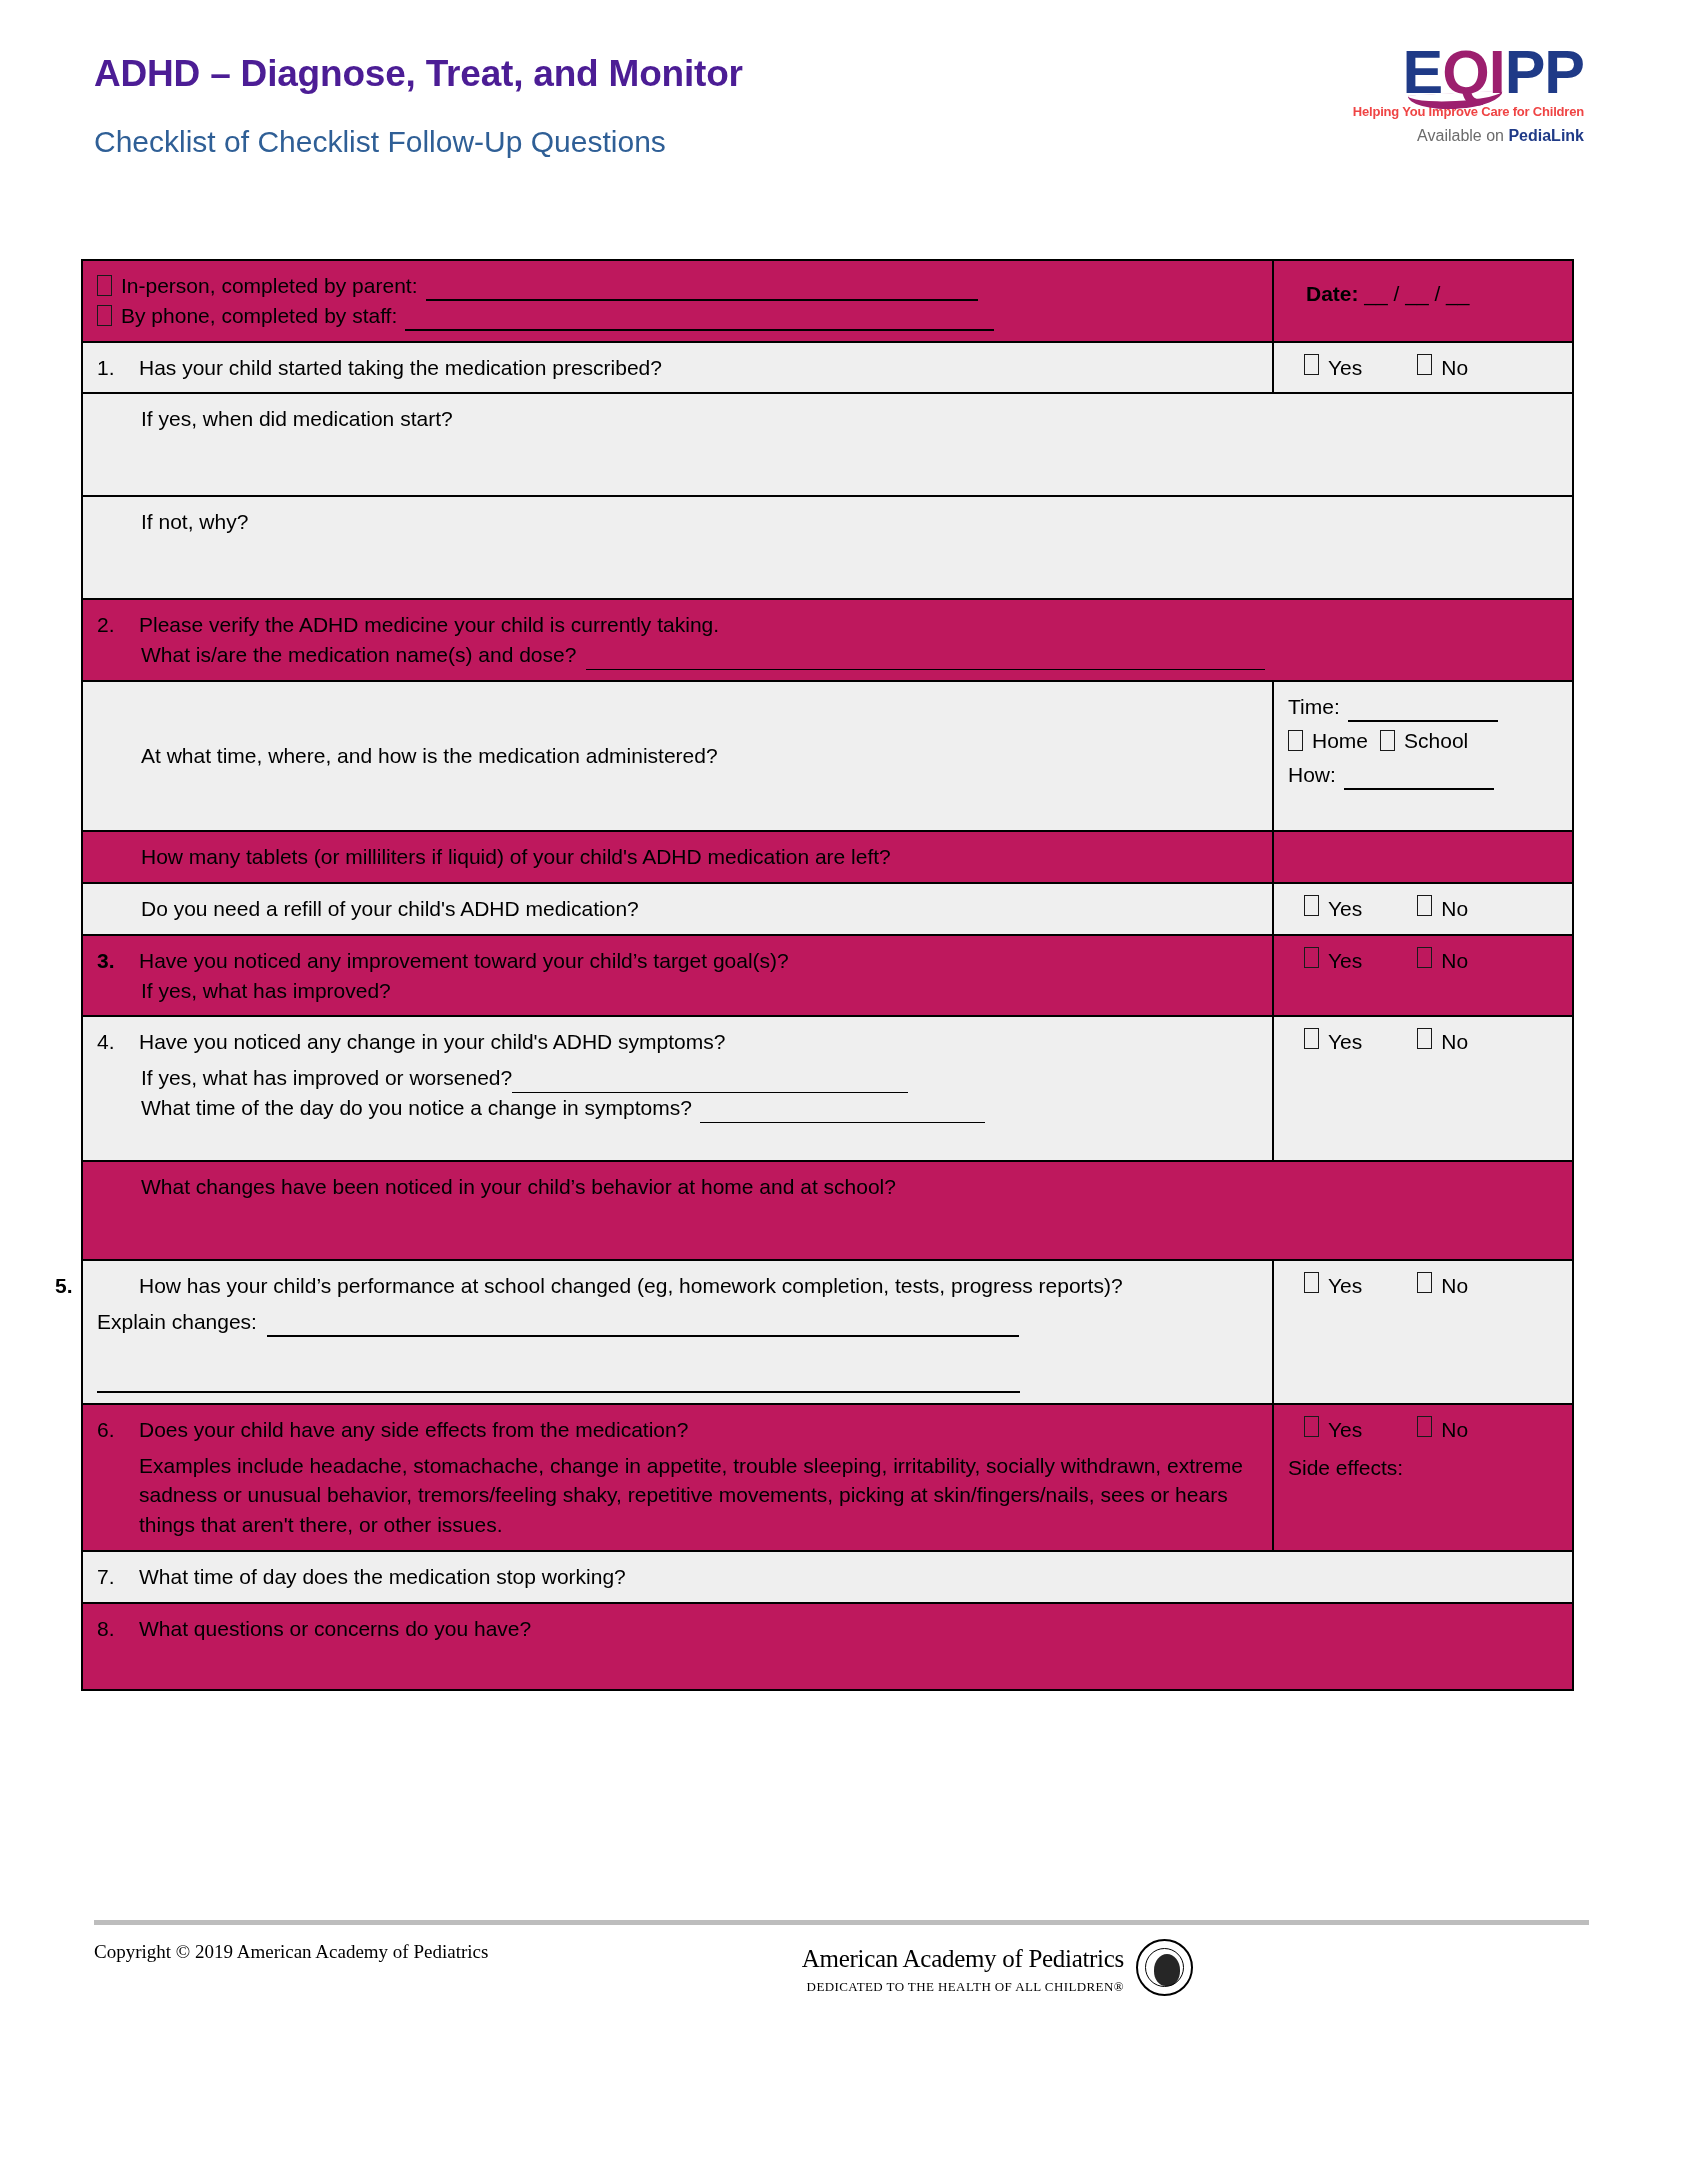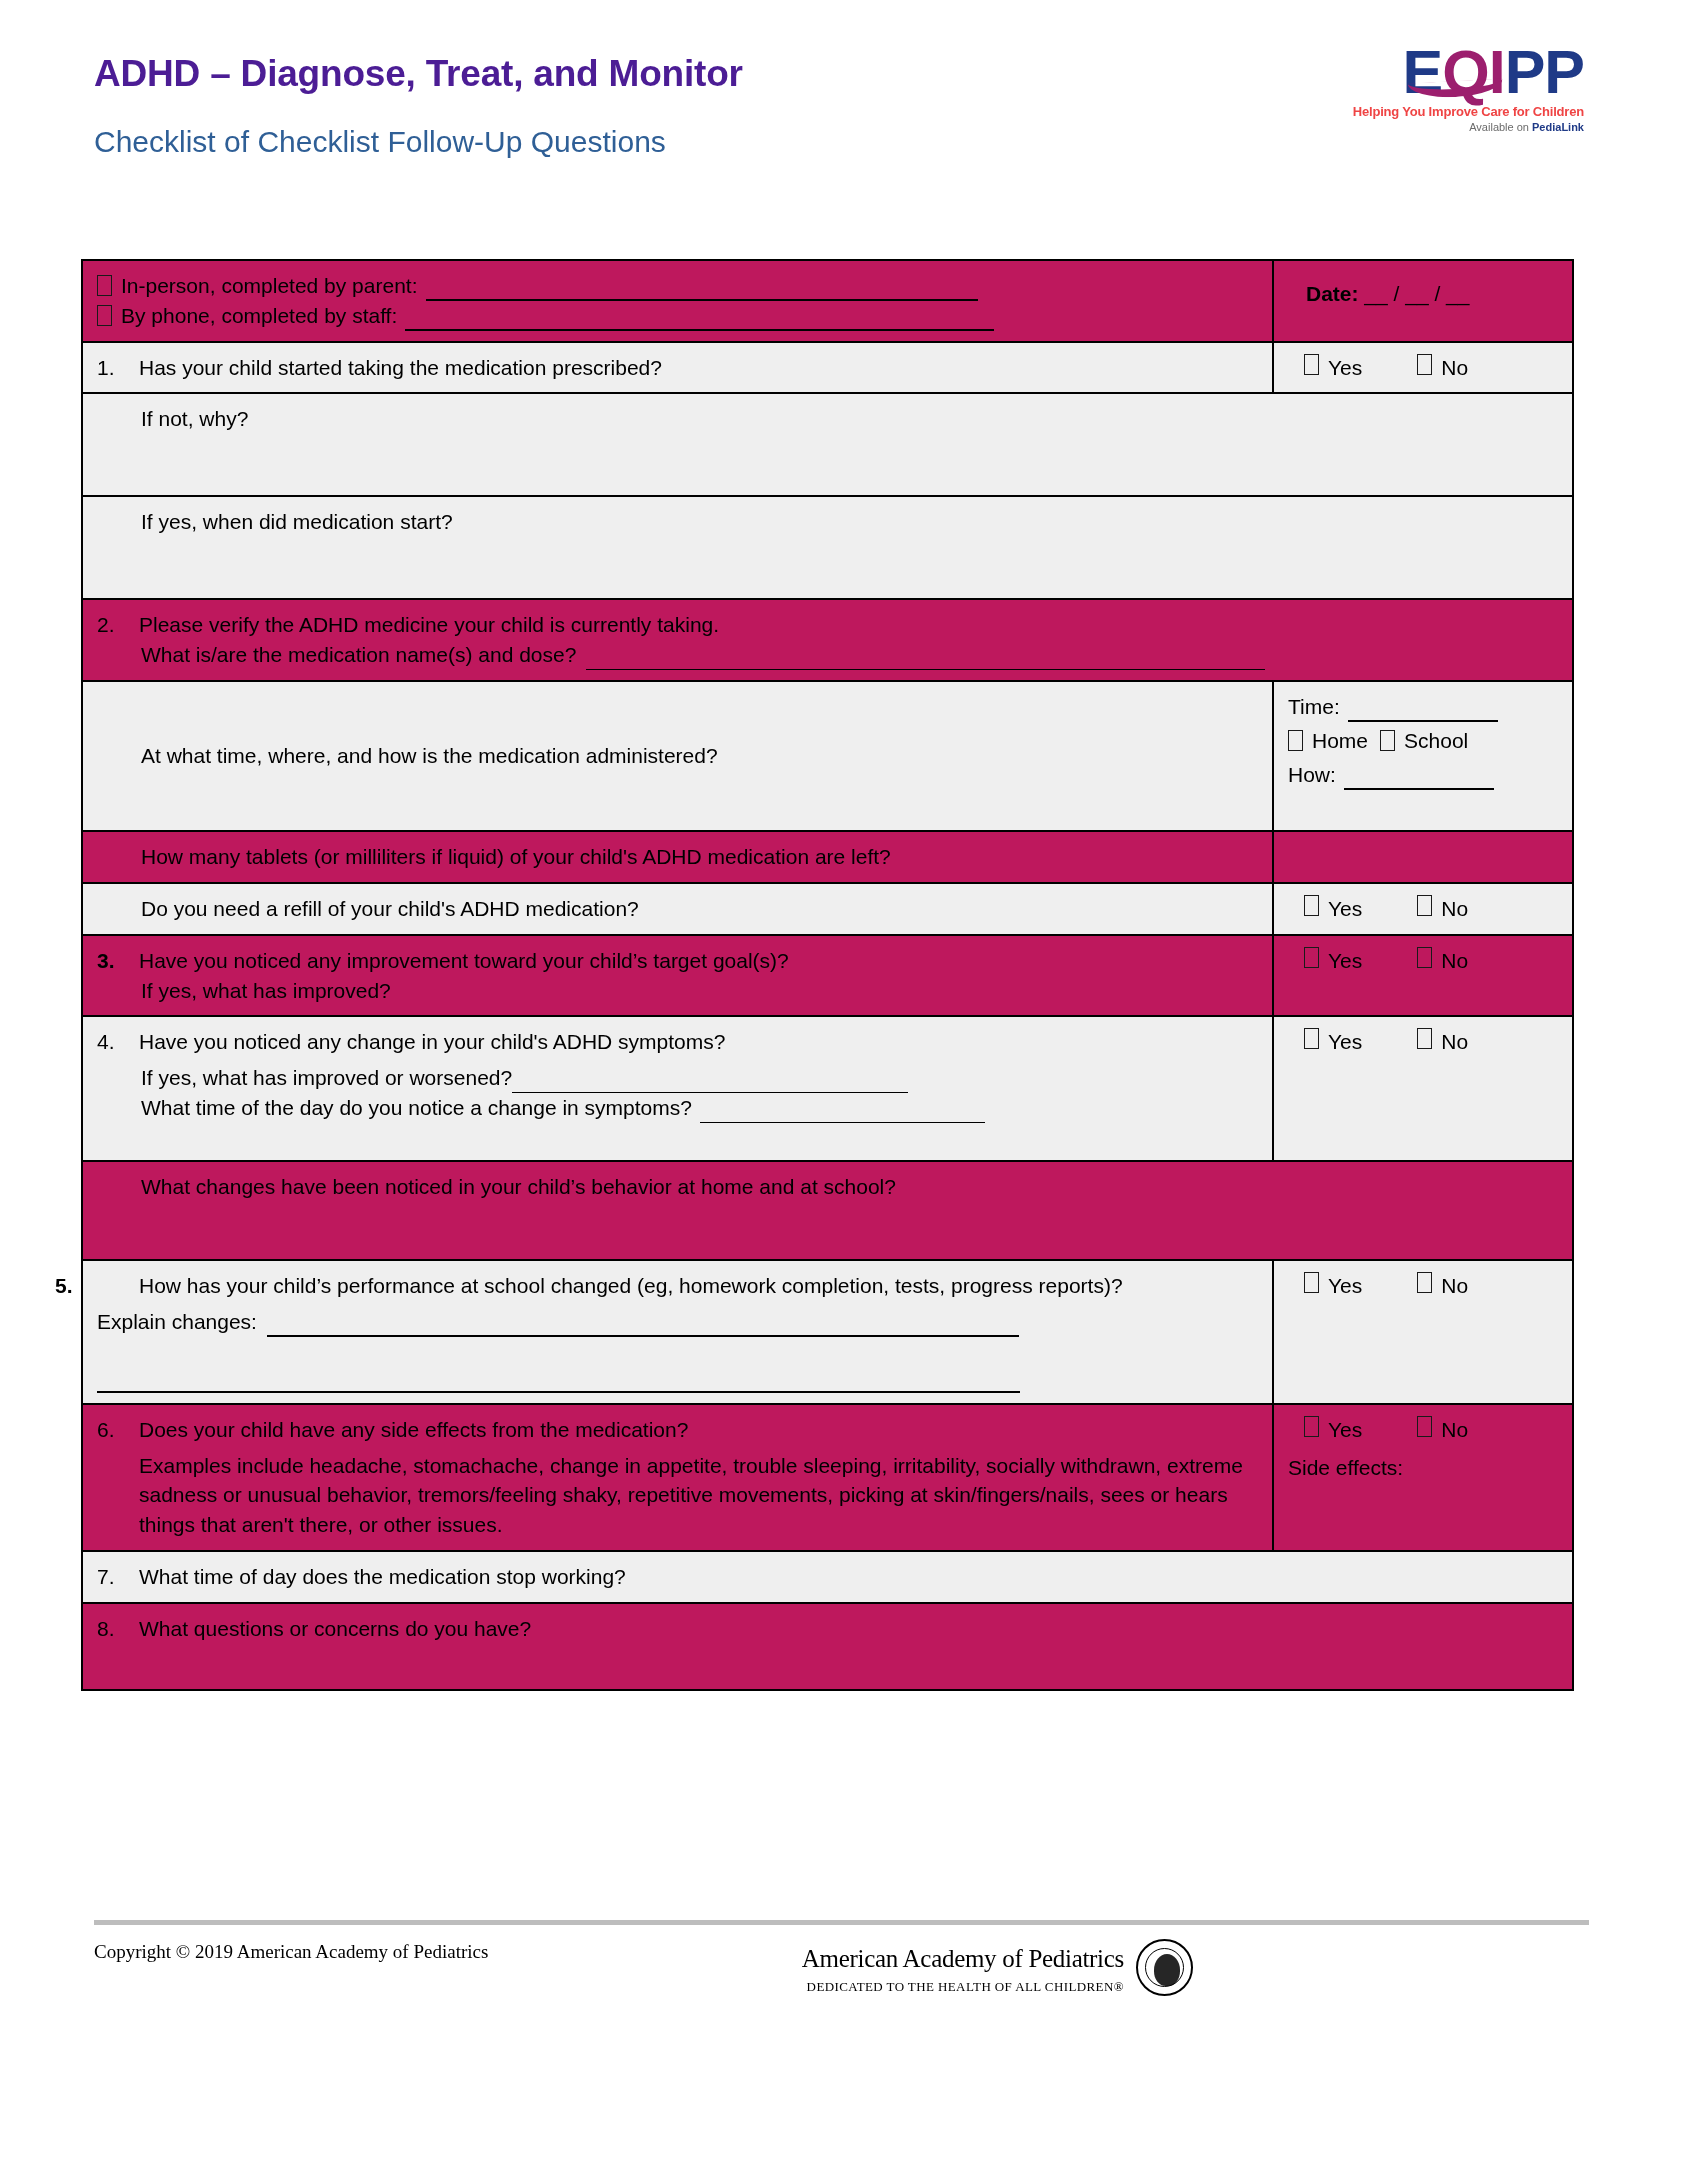--- a/index.html
+++ b/index.html
@@ -26,21 +26,21 @@
   }
 
   
   .logo { position:absolute; right:5px; top:-10px; width:297px; text-align:right; }
   .logo-word { font-size:61px; font-weight:bold; letter-spacing:-1px; line-height:0.95;
                font-family:"Liberation Sans", sans-serif; }
   .logo-e, .logo-p { color:#1f3a87; }
   .logo-q, .logo-i { color:#9c1f6e; }
   .logo-tag { font-size:13px; font-weight:bold; color:#ef4444; margin-top:2px;
               letter-spacing:-0.2px; }
-  .logo-avail { font-size:11px; color:#6b6b6b; margin-top:2px; }
+  .logo-avail { font-size:16px; color:#6b6b6b; margin-top:8px; }
   .logo-avail b { color:#1f3a87; }
   .logo-swoosh { position:absolute; right:81px; bottom:36px; width:95px; height:16px;
                  border-bottom:8px solid #9c1f6e; border-radius:0 0 50% 50%/0 0 100% 100%;
                  transform:rotate(-3deg); }
 
   
   .form {
     position:absolute; left:81px; top:259px;
     width:1493px;
     border-collapse:collapse;
@@ -140,27 +140,27 @@
           <span class="opt">
                 <span class="cbx"></span>
                 <span>No</span>
               </span>
         </div>
       </td>
     </tr>
 
     <tr>
       <td class="shade" colspan="2" style="height:103px">
+        <div class="indent2">If yes, when did medication start?</div>
+      </td>
+    </tr>
+
+    <tr>
+      <td class="shade" colspan="2" style="height:103px">
         <div class="indent2">If not, why?</div>
-      </td>
-    </tr>
-
-    <tr>
-      <td class="shade" colspan="2" style="height:103px">
-        <div class="indent2">If yes, when did medication start?</div>
       </td>
     </tr>
 
     <tr>
       <td colspan="2">
         <div class="qline"><span class="qnum">2.</span><span>Please verify the ADHD medicine your child is currently taking.</span></div>
         <div class="qline indent2"><span>What is/are the medication name(s) and dose?</span><span class="rule-thin" style="width:679px;margin-left:10px"></span></div>
       </td>
     </tr>
 

